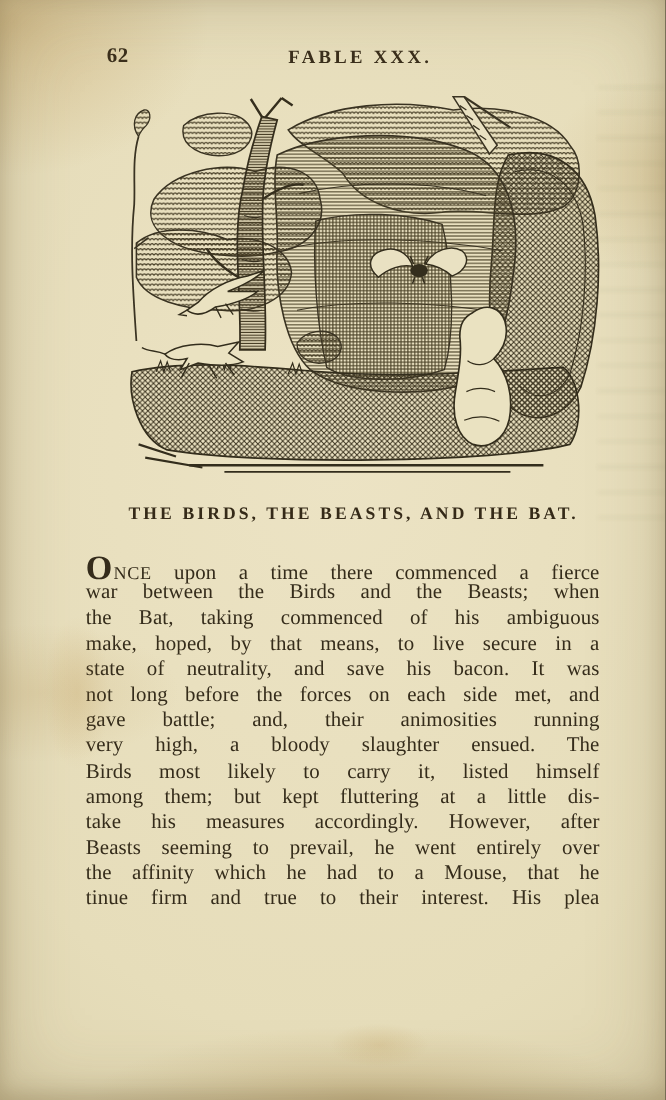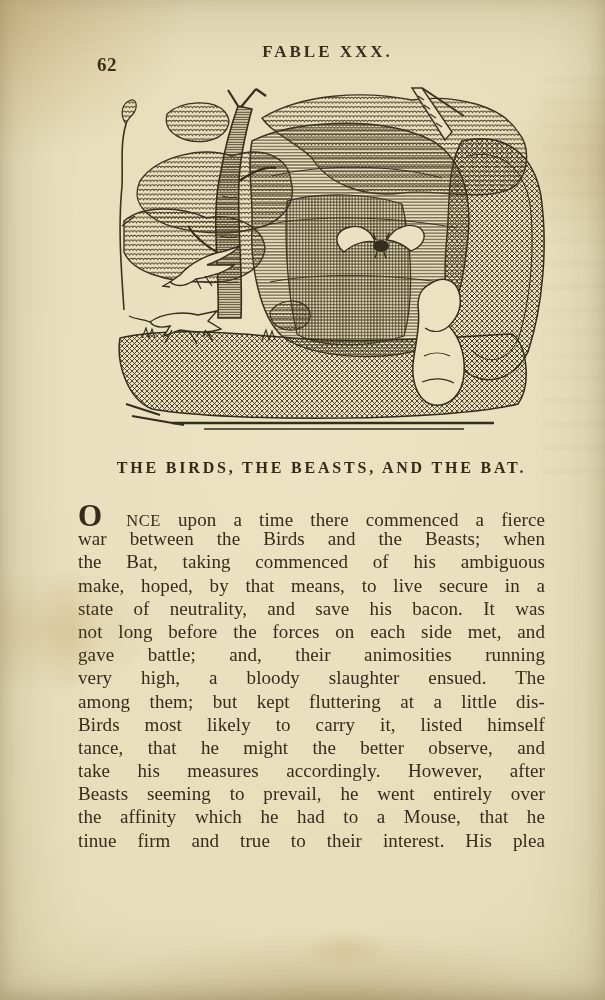--- a/index.html
+++ b/index.html
@@ -15,41 +15,41 @@
     font-family:"Liberation Serif", serif;
     color:#33291a;
   }
   .stain{position:absolute;pointer-events:none;}
   .ghost{
     position:absolute;right:0;top:78px;width:62px;height:400px;opacity:.10;
     background:repeating-linear-gradient(to bottom, rgba(90,110,70,.55) 0 3px, rgba(90,110,70,0) 3px 23px);
     filter:blur(2px);pointer-events:none;
   }
   .pagenum{
-    position:absolute;left:97px;top:54px;
+    position:absolute;left:97px;top:40px;
     font-size:19px;font-weight:bold;letter-spacing:.5px;color:#3a2e1b;
   }
   .runhead{
     position:absolute;left:0;top:42px;width:605px;text-align:center;
     font-size:17px;font-weight:bold;letter-spacing:3px;color:#3a2e1b;
     transform:translateX(25px);
   }
   .illo{position:absolute;left:112px;top:86px;width:436px;height:346px;}
   .fable-title{
     position:absolute;left:80px;top:459px;width:483px;text-align:center;
     font-size:16px;font-weight:bold;letter-spacing:2.8px;color:#352a18;
     white-space:nowrap;
   }
   .bodytext{
     position:absolute;left:78px;top:504px;width:467px;
     font-size:19px;line-height:23.2px;letter-spacing:.1px;color:#352c1b;
   }
   .bline{text-align:justify;text-align-last:justify;height:23.2px;}
   .dropcap{font-size:31px;font-weight:bold;line-height:23.2px;letter-spacing:0;padding-right:1px;}
-  .ncaps{font-size:16.5px;letter-spacing:.6px;margin-left:23px;}
+  .ncaps{font-size:16.5px;letter-spacing:.6px;}
 </style>
 </head>
 <body>
 
 <div class="page">
 
   <div class="ghost"></div>
 
   <div class="pagenum">62</div>
   <div class="runhead">FABLE XXX.</div>
@@ -154,23 +154,22 @@
 
   <div class="bodytext">
     <div class="bline"><span class="dropcap">O</span><span class="ncaps">NCE</span><span> upon a time there commenced a fierce</span></div>
     <div class="bline">war between the Birds and the Beasts; when</div>
     <div class="bline">the Bat, taking commenced of his ambiguous</div>
     <div class="bline">make, hoped, by that means, to live secure in a</div>
     <div class="bline">state of neutrality, and save his bacon. It was</div>
     <div class="bline">not long before the forces on each side met, and</div>
     <div class="bline">gave battle; and, their animosities running</div>
     <div class="bline">very high, a bloody slaughter ensued. The</div>
+    <div class="bline">Birds most likely to carry it, listed himself</div>
     <div class="bline">among them; but kept fluttering at a little dis-</div>
-    <div class="bline">Birds most likely to carry it, listed himself</div>
-    <div class="bline">tance, that he might the better observe, and</div>
     <div class="bline">take his measures accordingly. However, after</div>
     <div class="bline">Beasts seeming to prevail, he went entirely over</div>
     <div class="bline">the affinity which he had to a Mouse, that he</div>
     <div class="bline">tinue firm and true to their interest. His plea</div>
   </div>
 
   <div class="stain" style="left:40px;top:560px;width:60px;height:140px;border-radius:50%;
               background:radial-gradient(closest-side, rgba(190,150,80,.18), rgba(190,150,80,0));"></div>
   <div class="stain" style="left:300px;top:930px;width:90px;height:40px;border-radius:50%;
               background:radial-gradient(closest-side, rgba(185,145,75,.20), rgba(185,145,75,0));"></div>

